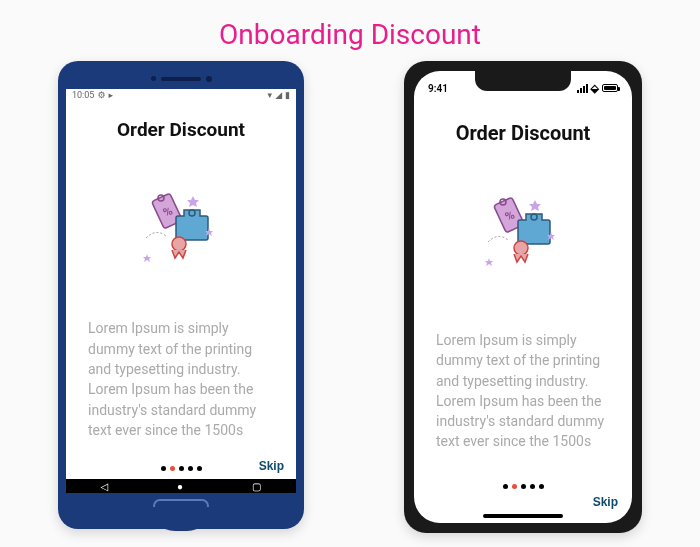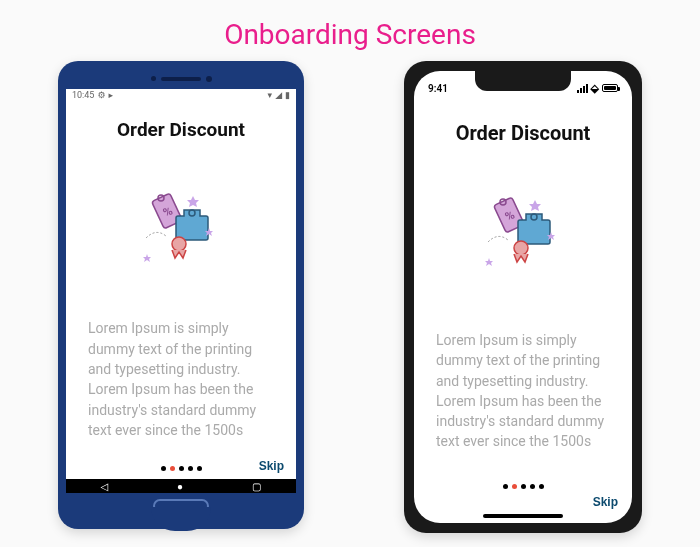--- a/index.html
+++ b/index.html
@@ -219,34 +219,34 @@
     .signal-bars span:nth-child(3){height:7px} .signal-bars span:nth-child(4){height:9px}
     .battery-icon {
       width: 16px; height: 8px; border: 1px solid #000; border-radius: 2px; position: relative;
     }
     .battery-icon::after { content:''; position:absolute; right:-3px; top:2px; width:2px; height:4px; background:#000; border-radius: 0 1px 1px 0;}
     .battery-icon .fill { position:absolute; left:1px; top:1px; bottom:1px; width:12px; background:#000; border-radius:1px;}
   </style>
 </head>
 <body>
 
-<h1 class="page-title">Onboarding Screens</h1>
+<h1 class="page-title">Onboarding Discount</h1>
 
 <div class="phones-container">
 
   <div class="android-frame">
     <div class="android-bezel-top">
       <div class="android-sensor"></div>
       <div class="android-speaker"></div>
       <div class="android-camera"></div>
     </div>
     <div class="android-screen">
       <div class="android-statusbar">
         <div class="left">
-          <span>10:45</span>
+          <span>10:05</span>
           <span>⚙</span>
           <span>▸</span>
         </div>
         <div class="right">
           <span>▾</span>
           <span>◢</span>
           <span>▮</span>
         </div>
       </div>
       <div class="screen-content">

